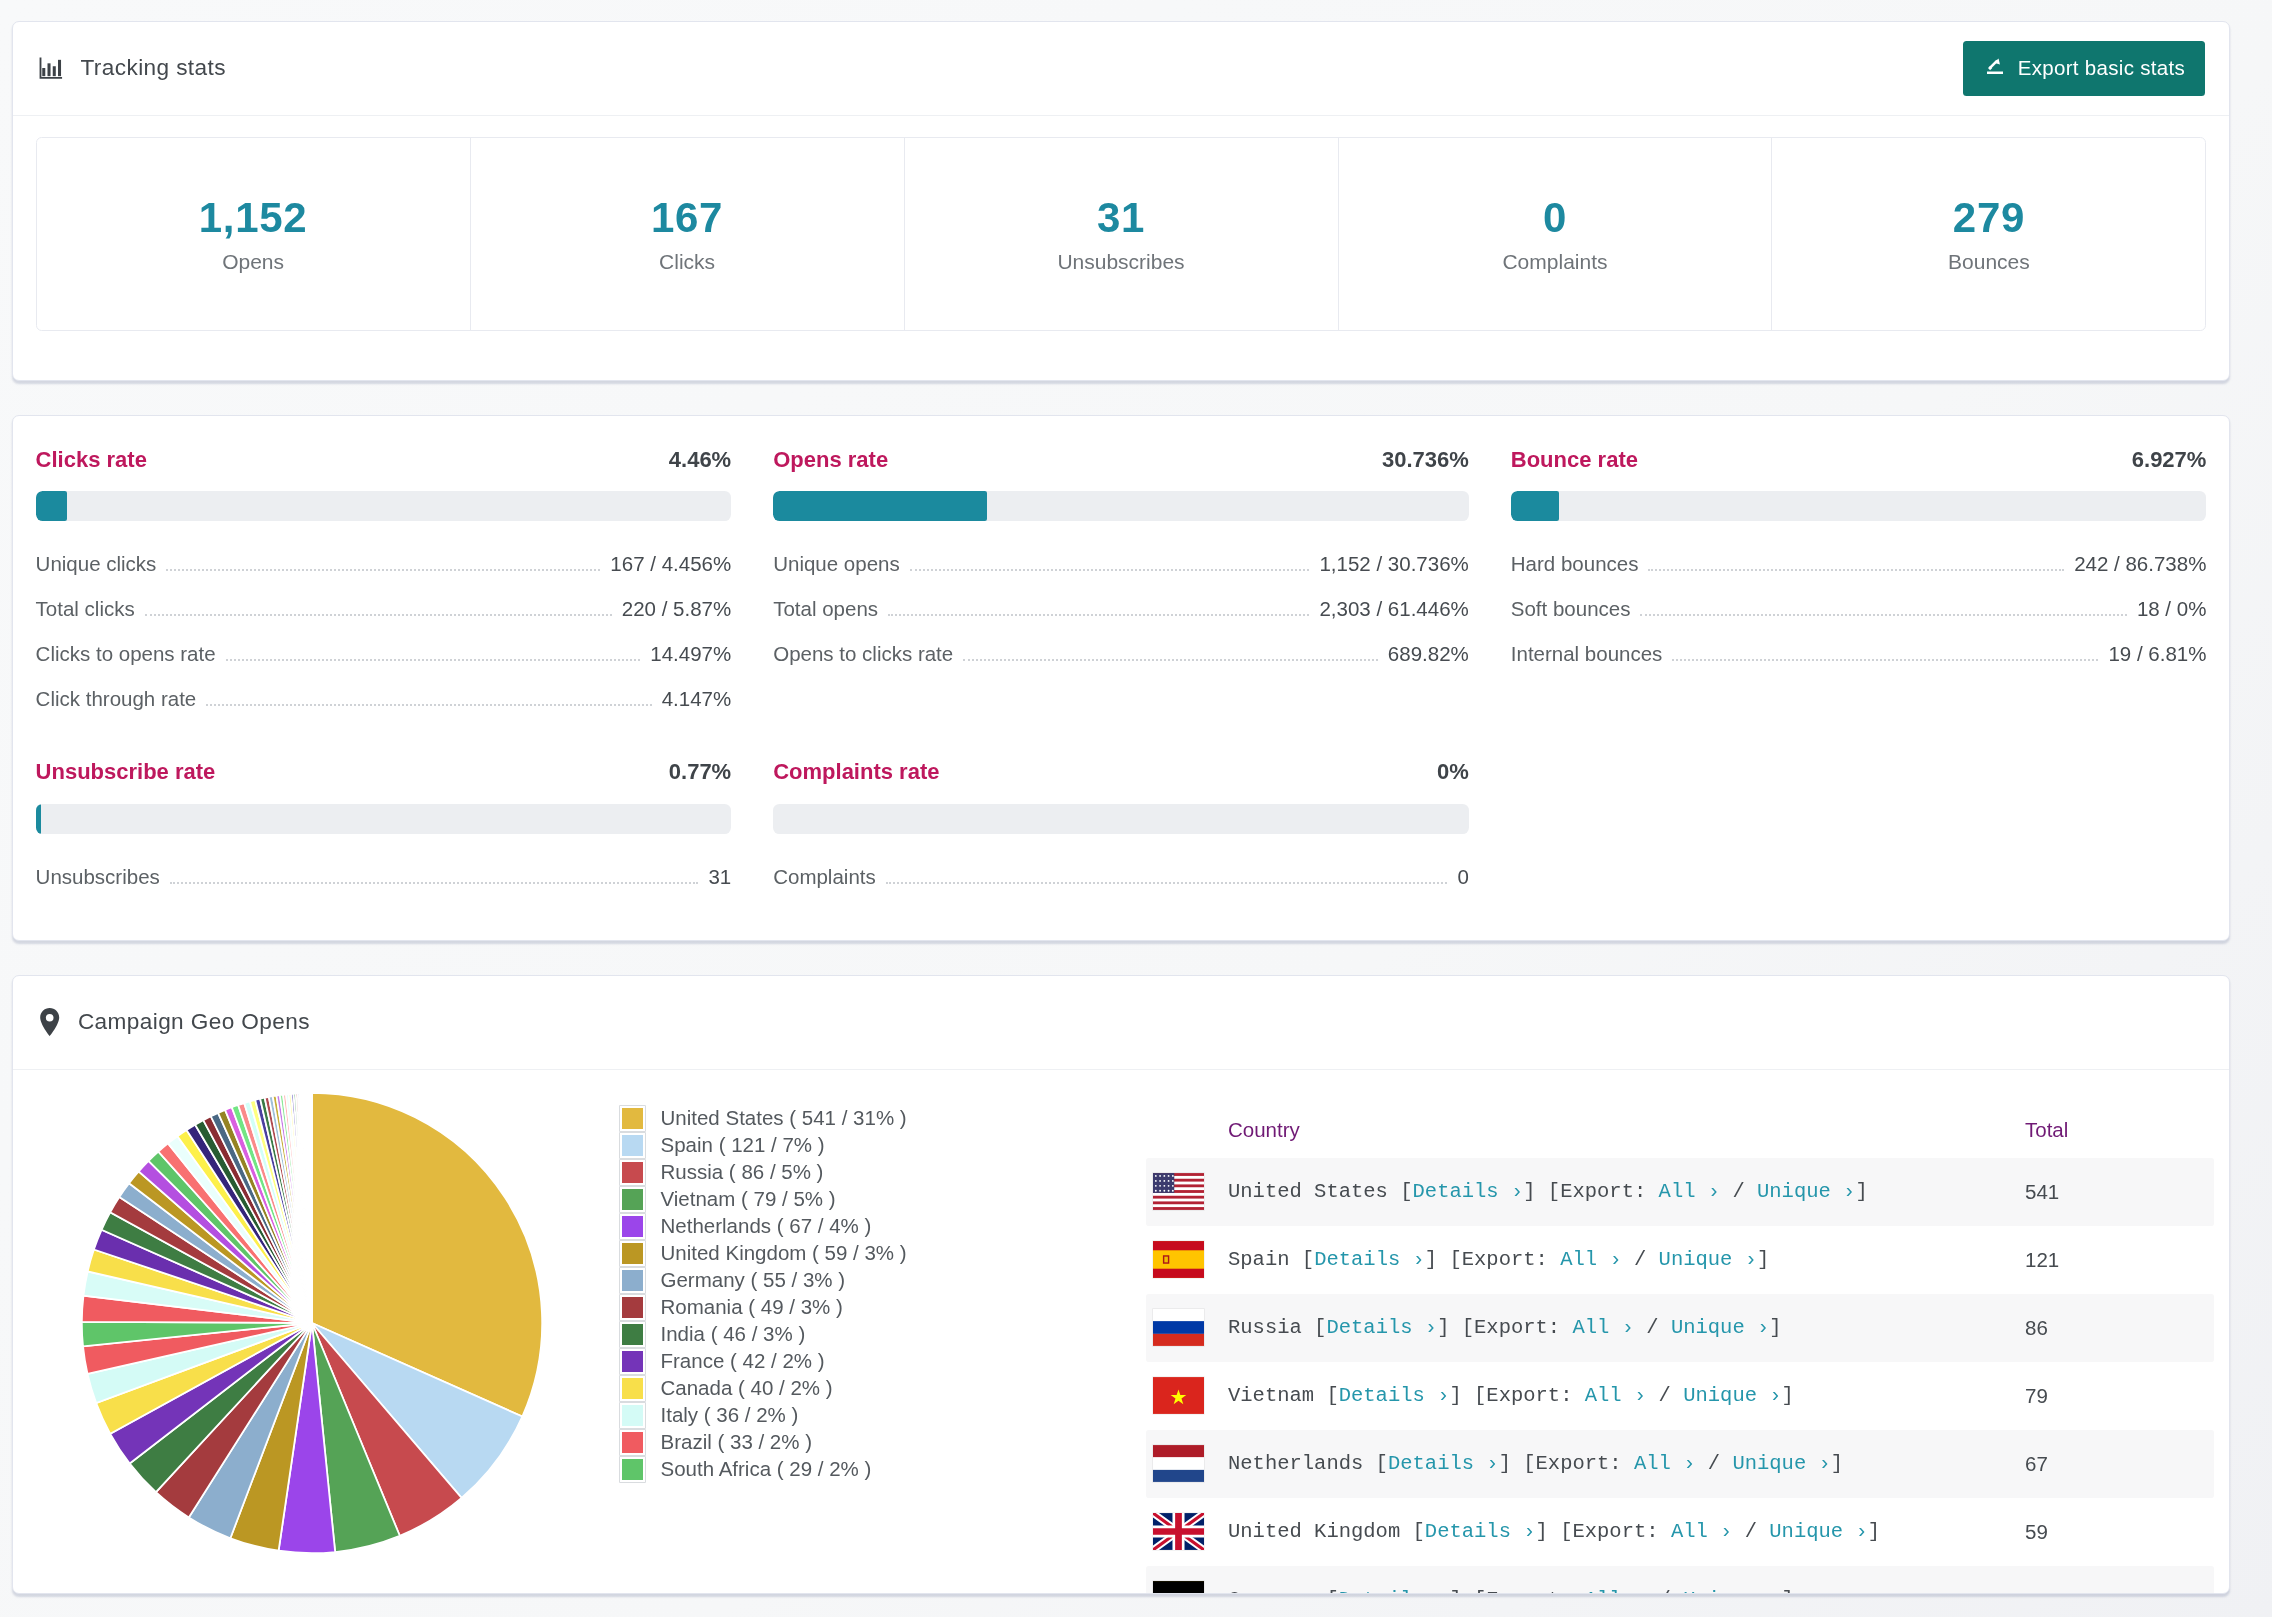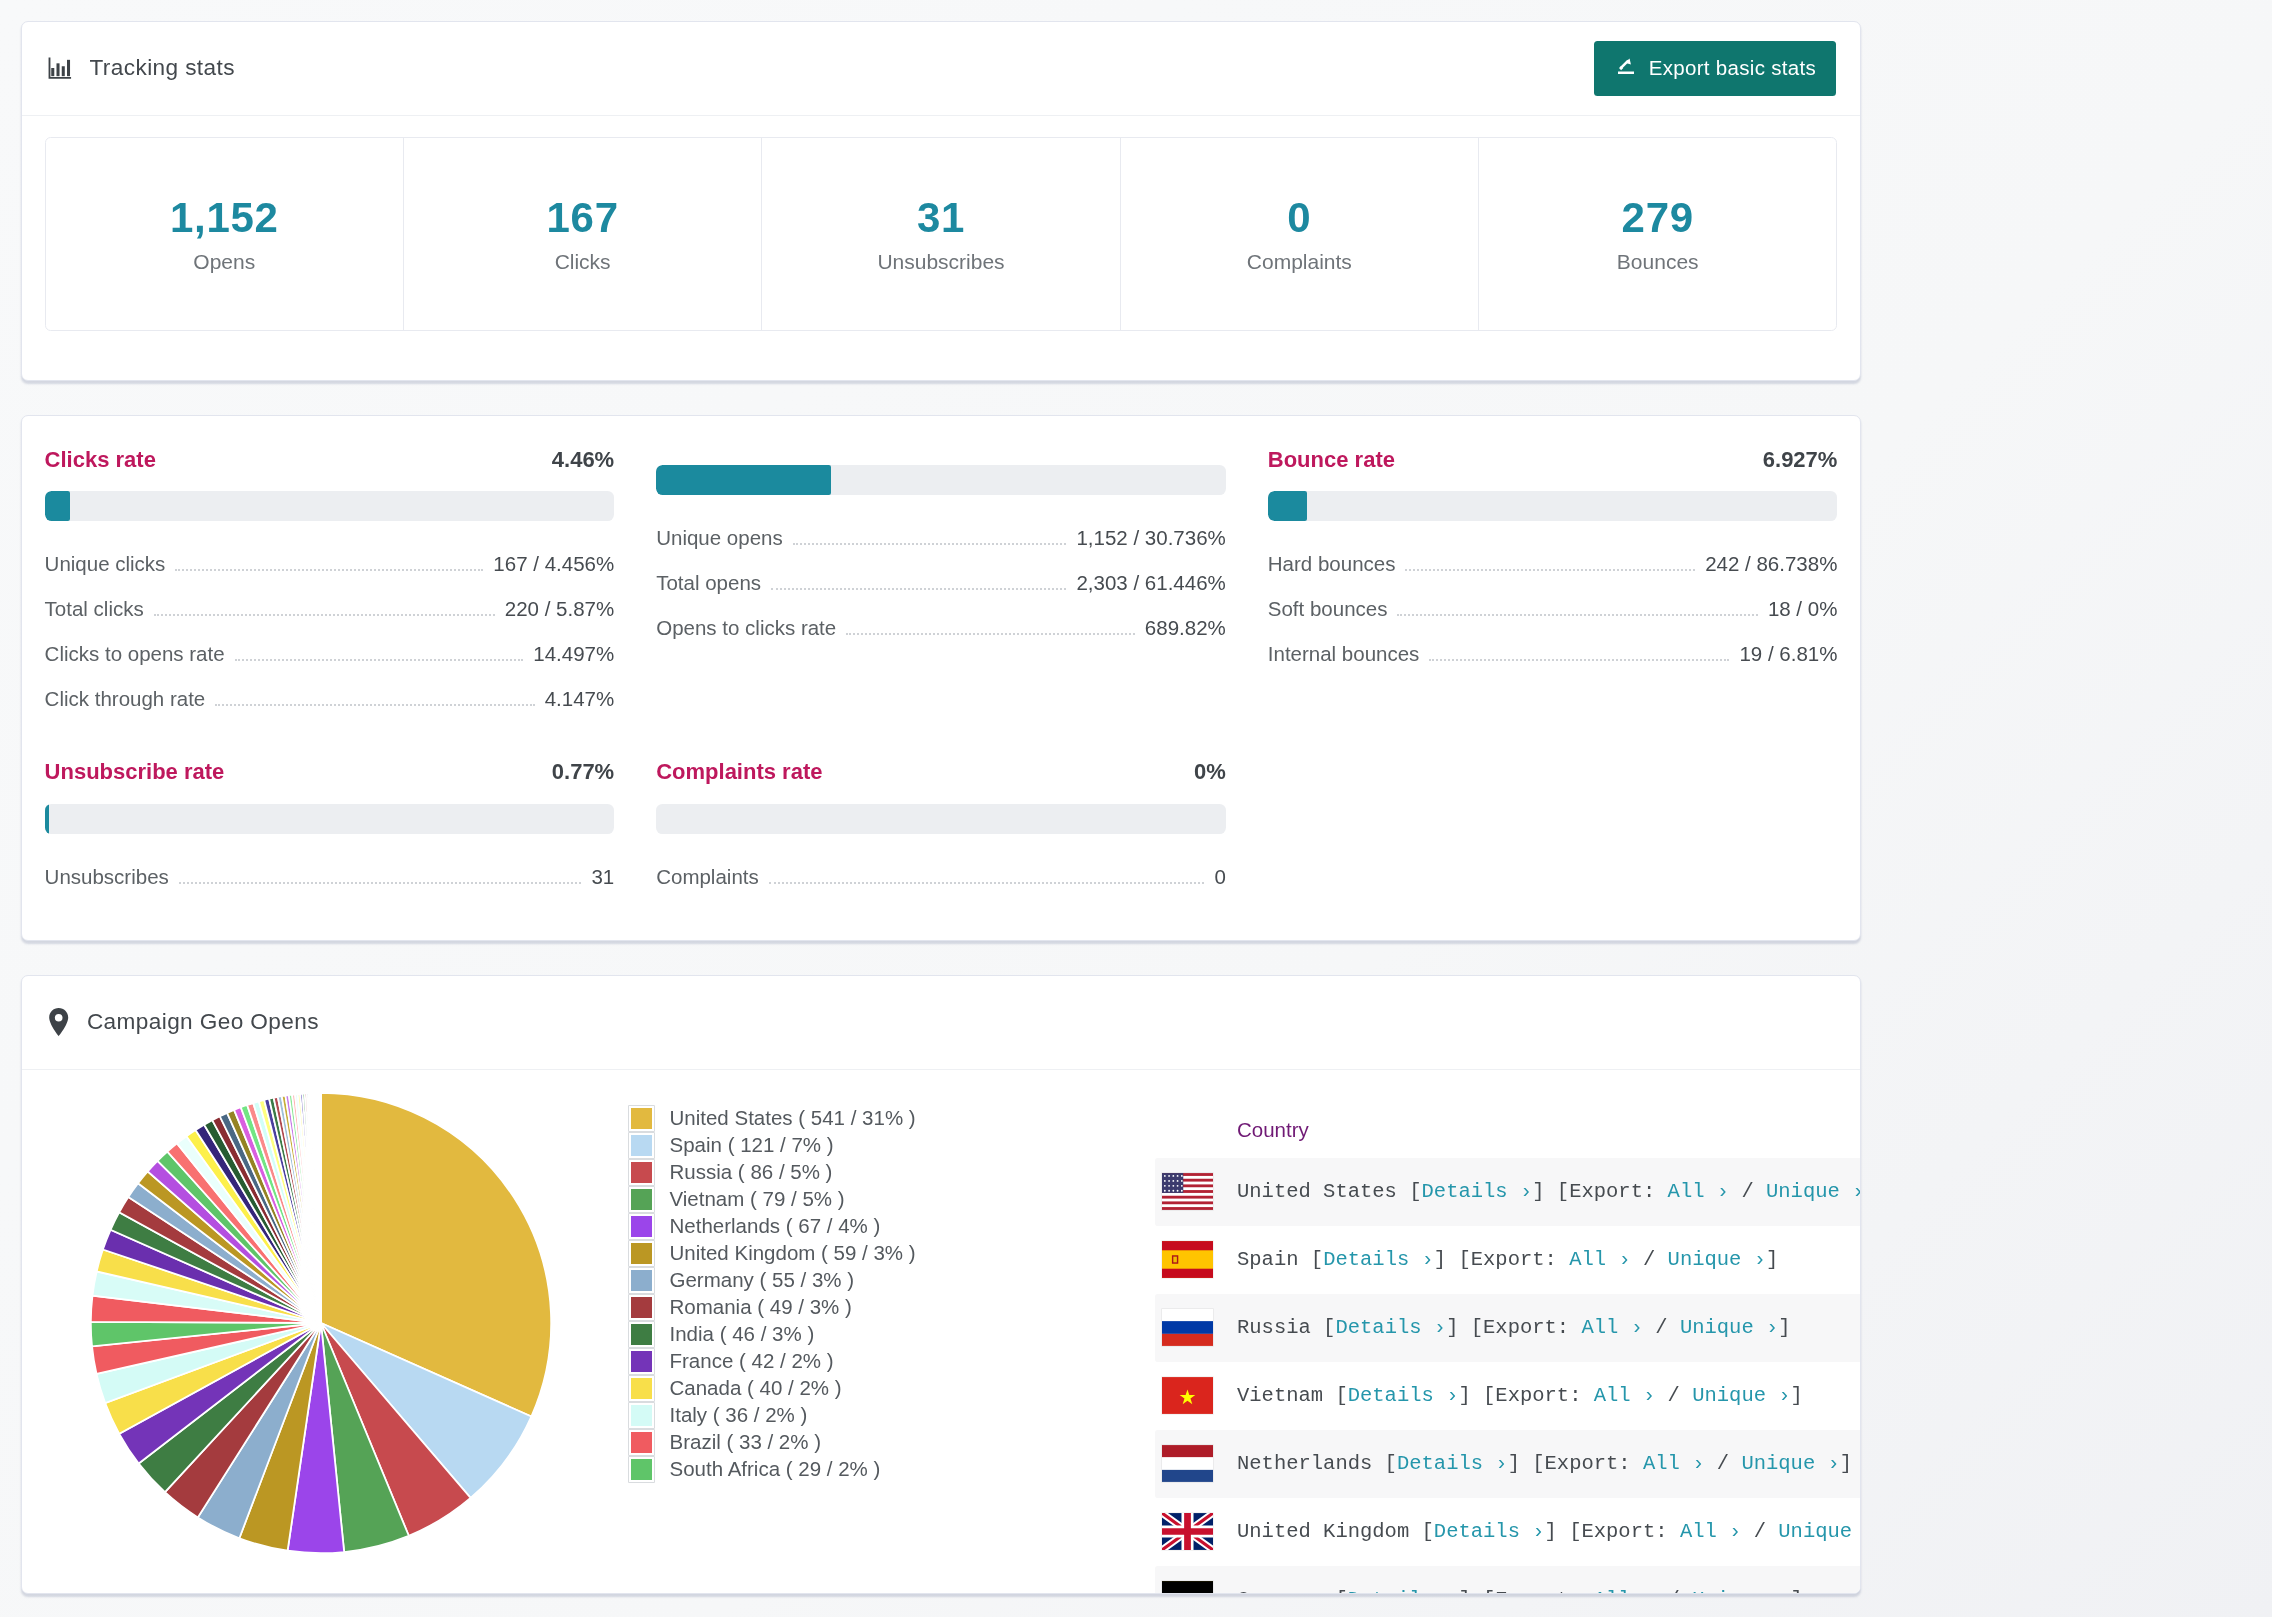--- a/index.html
+++ b/index.html
@@ -3,21 +3,21 @@
 <meta charset="utf-8">
 <style>
   html,body{margin:0;padding:0;}
   body{
     width:2273px;height:1618px;position:relative;overflow:hidden;
     background:linear-gradient(135deg,#f8f9fa 0%,#f6f7f8 60%,#f0f1f4 100%);
     font-family:"Liberation Sans","DejaVu Sans",sans-serif;
     color:#464b50;
   }
   .card{
-    position:absolute;left:21px;width:1840px;background:#ffffff;
+    position:absolute;left:12px;width:2218px;background:#ffffff;
     border:0.7px solid #e2e5ee;border-radius:7px;
     box-shadow:0 2.1px 2.1px rgba(120,128,160,.28);
     box-sizing:border-box;overflow:hidden;
   }
   .card1{top:21px;height:360px;}
   .card2{top:415px;height:526px;}
   .card3{top:975px;height:619px;}
   .card-head{
     display:flex;align-items:center;justify-content:space-between;
     padding:25.4px 24px;border-bottom:0.7px solid #eef0f3;height:42px;
@@ -161,20 +161,24 @@
               <span class="val">14.497%</span>
             </div>
             <div class="rate-row">
               <span class="lbl">Click through rate</span>
               <span class="dots"></span>
               <span class="val">4.147%</span>
             </div>
           </div>
         </div>
         <div class="rate-block">
+          <div class="rate-head">
+            <span class="rate-title">Opens rate</span>
+            <span class="rate-value">30.736%</span>
+          </div>
           <div class="rate-bar">
             <div class="rate-fill" style="width: 30.736%;"></div>
           </div>
           <div class="rate-rows">
             <div class="rate-row">
               <span class="lbl">Unique opens</span>
               <span class="dots"></span>
               <span class="val">1,152 / 30.736%</span>
             </div>
             <div class="rate-row">

